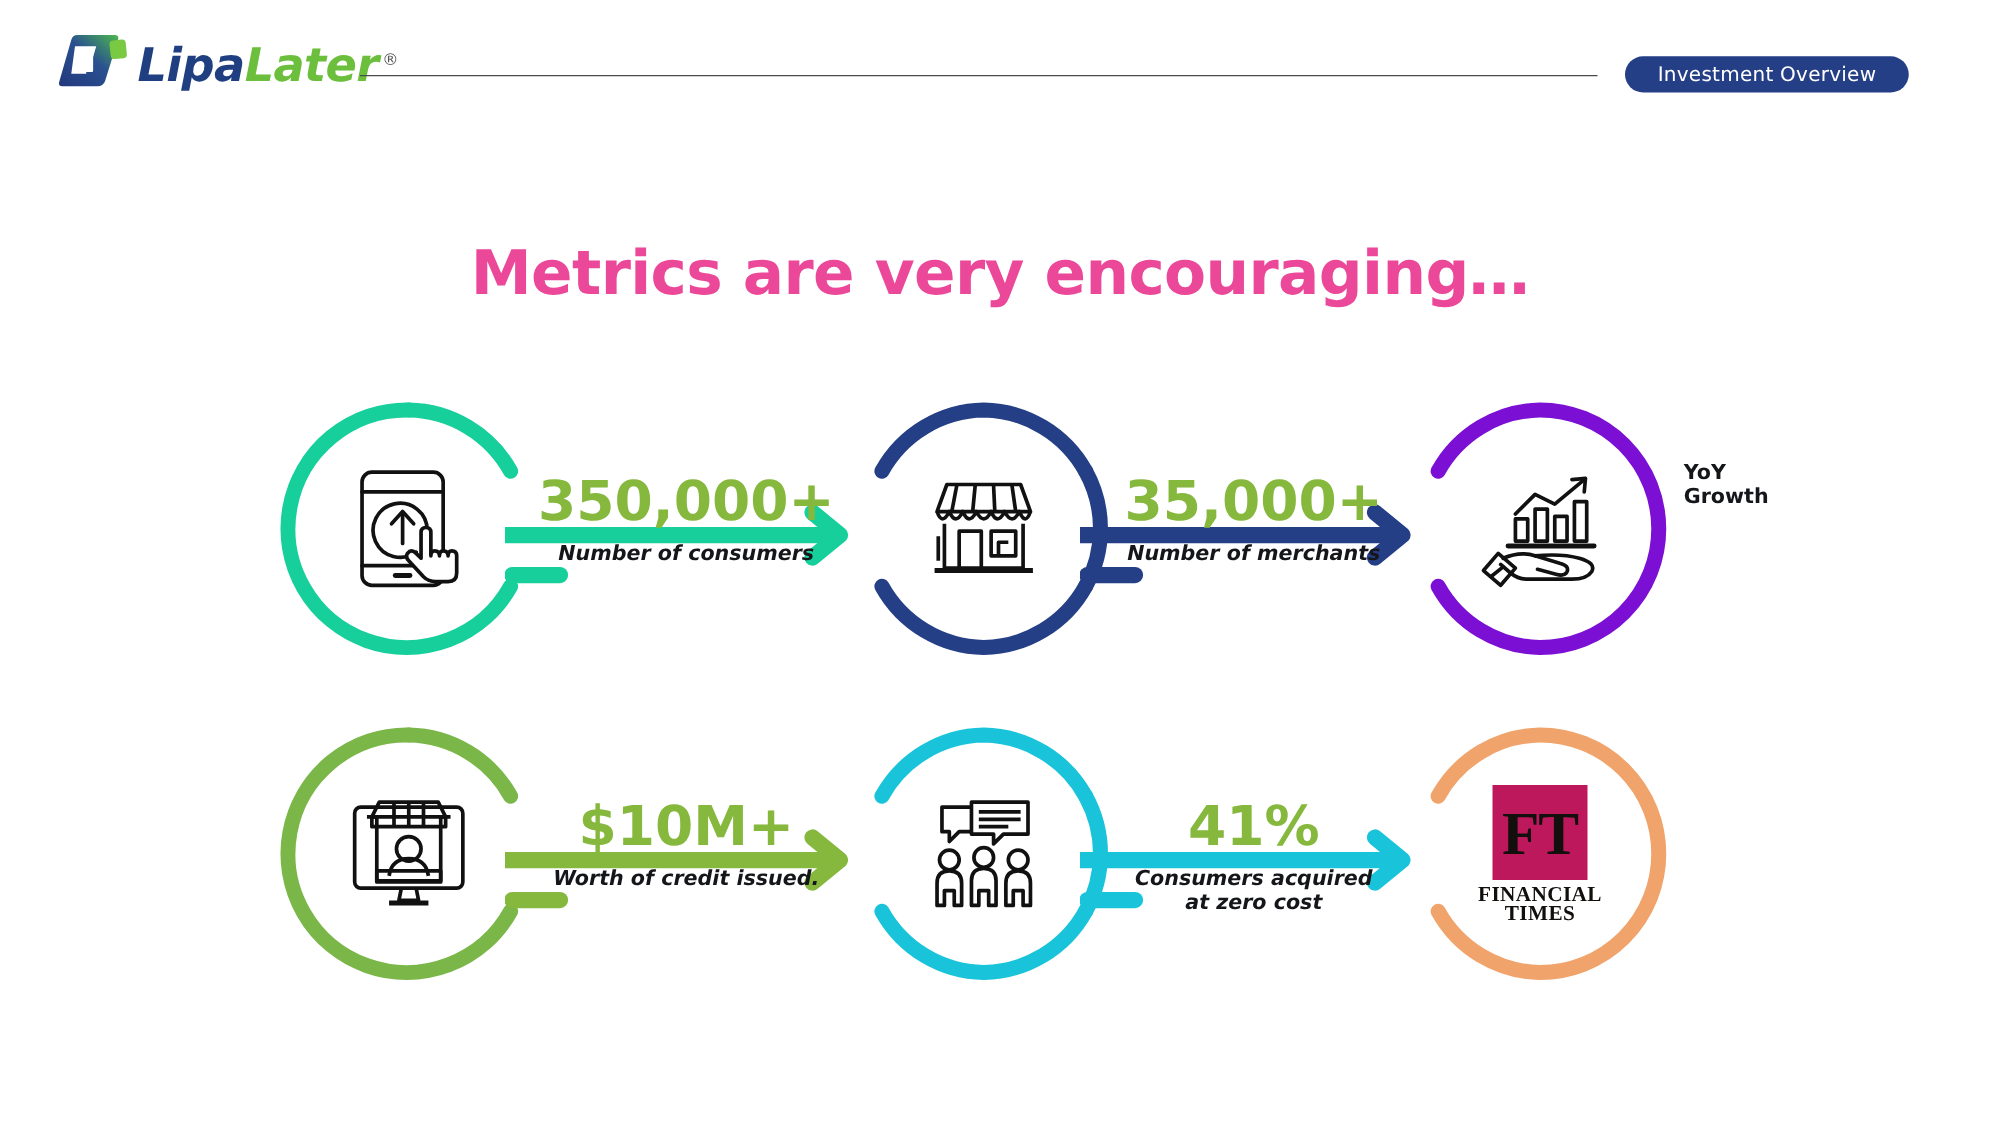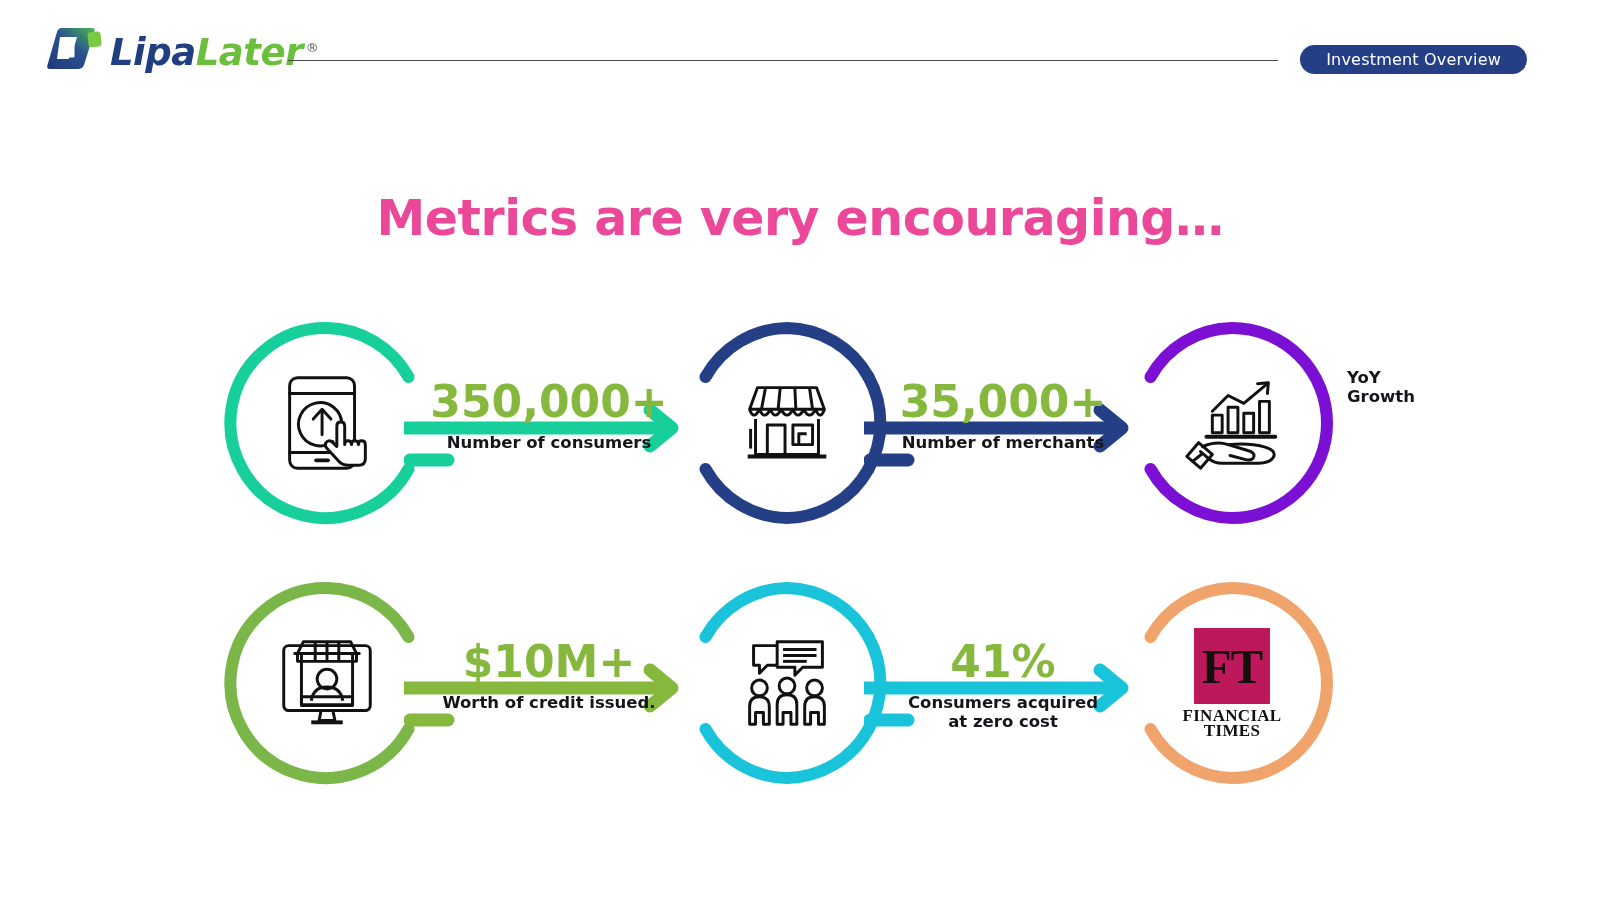--- a/index.html
+++ b/index.html
@@ -68,21 +68,21 @@
     font-family:"DejaVu Sans", sans-serif;
     font-weight:bold; color:#85b83d; white-space:nowrap;
   }
   .metric-label {
     font-family:"DejaVu Sans", sans-serif;
     font-weight:bold; color:#14161a; font-size:16.5px; line-height:19px;
     white-space:pre-line;
   }
   .m-above { top:60px; }
   .m-above .metric-value { font-size:44px; line-height:48px; }
-  .m-below { top:115px; }
+  .m-below { top:115px;font-style:italic; }
 
   
   .tail { position:absolute; top:44px; text-align:left; }
   .tail-1 { left:1295px; }
   .tail-2 { left:1295px; }
   .tail .metric-value { font-size:44px; line-height:52px; }
   .tail .metric-label { margin-top:6px; }
 
   
   .ft-logo { position:absolute; left:50%; top:50%; transform:translate(-50%,-50%); width:100px; text-align:center; }

